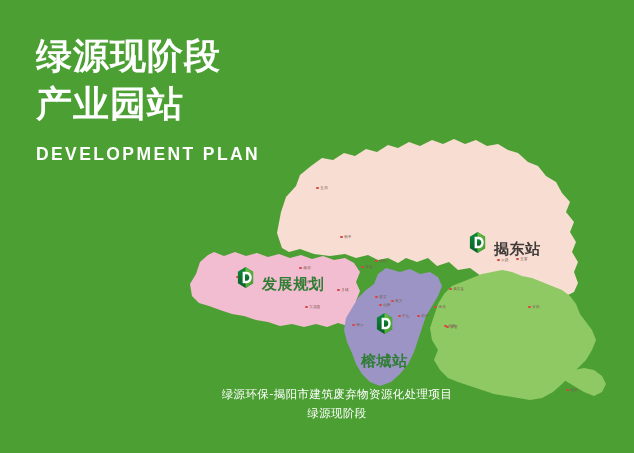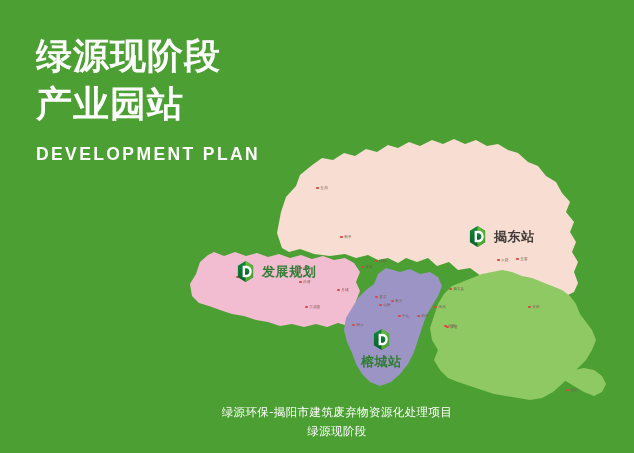--- a/index.html
+++ b/index.html
@@ -64,24 +64,25 @@
   
   .station {
     position: absolute;
     z-index: 30;
     display: flex;
     align-items: center;
     white-space: nowrap;
     pointer-events: auto;
   }
   .station-label {
-    font-size: 13px;
+    font-size: 15px;
     font-weight: 700;
     letter-spacing: 0.6px;
     font-family: "DejaVu Sans", "Liberation Sans", sans-serif;
+    margin-top: 15px;
   }
   .logo-badge {
     width: 19px;
     height: 23px;
     flex: 0 0 auto;
     display: block;
   }
   .station.icon-left .logo-badge { margin-right: 7px; }
   .station.icon-right .logo-badge { margin-left: 7px; }
 
@@ -104,21 +105,21 @@
     border-radius: 1px;
     flex: 0 0 auto;
   }
   .city.lbl-right .dot { margin-right: 1.6px; }
 
   
   #caption {
     position: absolute;
     left: 0;
     right: 0;
-    bottom: 12px;
+    bottom: 30px;
     text-align: center;
     z-index: 40;
     padding-left: 40px;
   }
   .caption-line {
     color: #FFFFFF;
     font-size: 11.5px;
     line-height: 19px;
     letter-spacing: 0.4px;
     font-family: "DejaVu Sans", "Liberation Sans", sans-serif;
@@ -197,21 +198,21 @@
   <div class="station icon-left" style="left:236px; top:260px;">
     <svg class="logo-badge" viewBox="0 0 40 48">
       <path d="M4,12 L20,2 L36,12 L36,36 L20,46 L4,36 Z" fill="url(#logoDark)"></path>
       <path d="M20,2 L36,12 L36,36 L20,46 Z" fill="url(#logoLight)"></path>
       <path d="M14,12 L22,12 C29,12 33,18 33,24 C33,30 29,36 22,36 L14,36 Z" fill="#FFFFFF"></path>
       <path d="M19,17 L22,17 C26,17 28,20 28,24 C28,28 26,31 22,31 L19,31 Z" fill="url(#logoDark)"></path>
     </svg>
     <span class="station-label" style="color:#2E7D32;">发展规划</span>
   </div>
 
-  <div class="station icon-left" style="left:361px; top:328px; flex-direction:column; align-items:center;">
+  <div class="station icon-left" style="left:361px; top:312px; flex-direction:column; align-items:center;">
     <svg class="logo-badge" viewBox="0 0 40 48" style="margin:0 0 2px 0;">
       <path d="M4,12 L20,2 L36,12 L36,36 L20,46 L4,36 Z" fill="url(#logoDark)"></path>
       <path d="M20,2 L36,12 L36,36 L20,46 Z" fill="url(#logoLight)"></path>
       <path d="M14,12 L22,12 C29,12 33,18 33,24 C33,30 29,36 22,36 L14,36 Z" fill="#FFFFFF"></path>
       <path d="M19,17 L22,17 C26,17 28,20 28,24 C28,28 26,31 22,31 L19,31 Z" fill="url(#logoDark)"></path>
     </svg>
     <span class="station-label" style="color:#2E7D32;">榕城站</span>
   </div>
 
 

